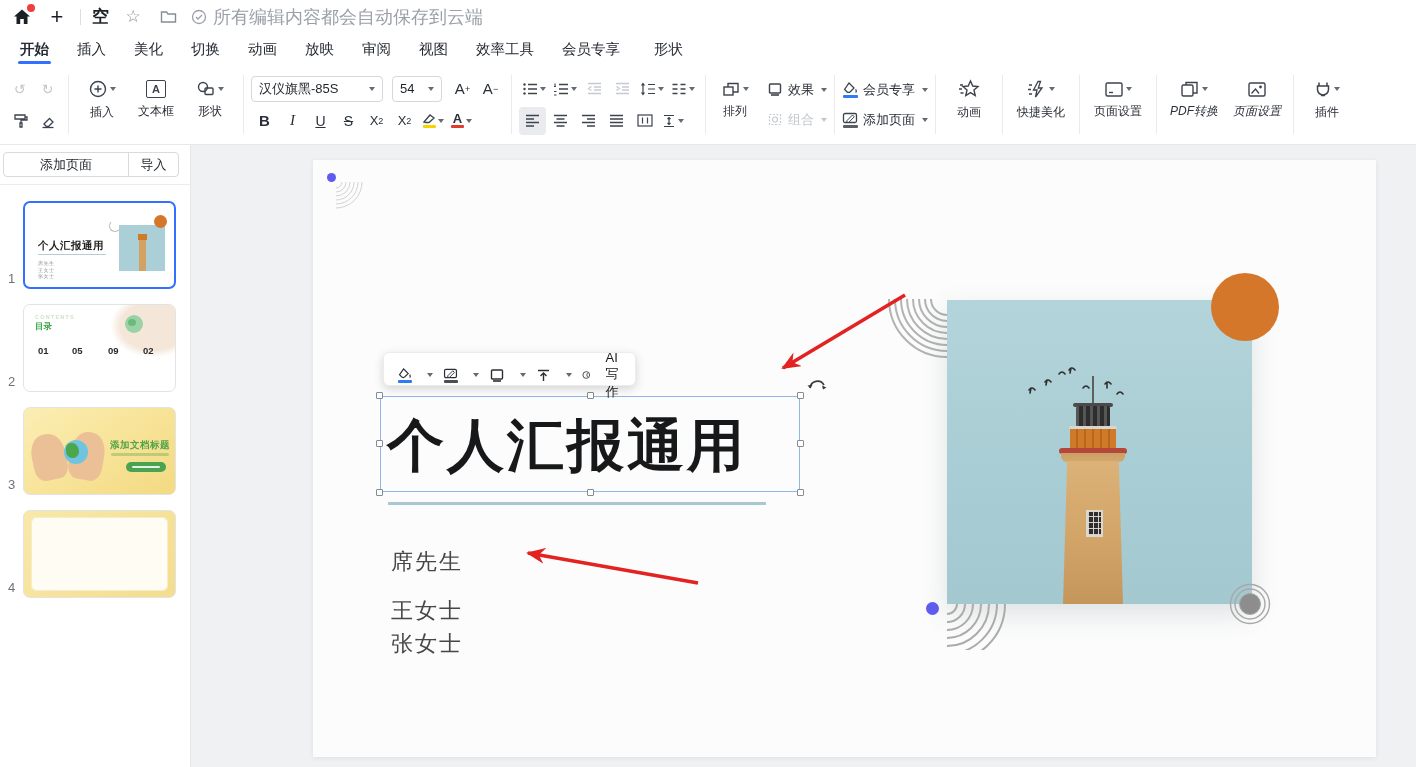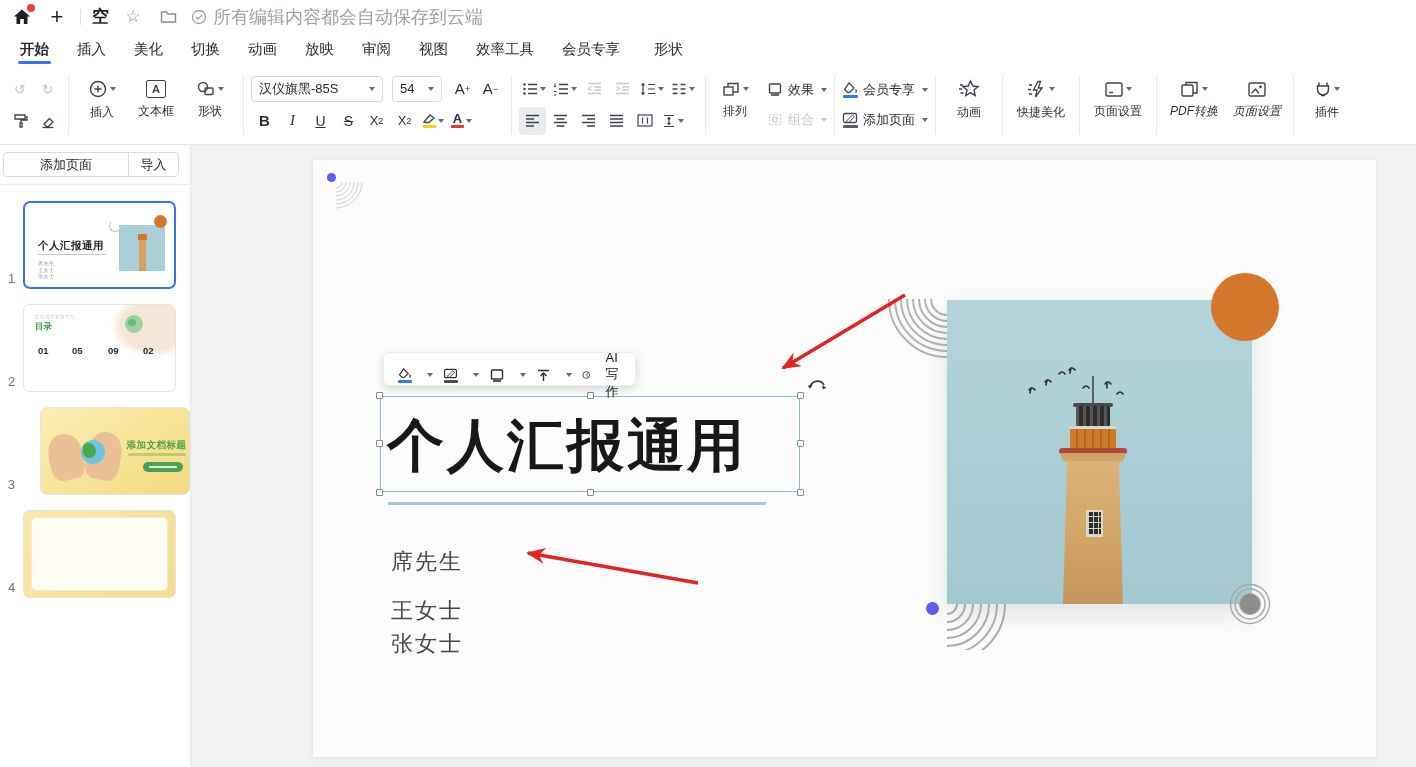--- a/index.html
+++ b/index.html
@@ -74,21 +74,21 @@
 
   
   .t2-contents { position:absolute; left:11px; top:9px; font-size:5.5px; font-weight:700; letter-spacing:1.2px; color:#cfe3cb; }
   .t2-toc { position:absolute; left:11px; top:16px; font-size:8.5px; font-weight:700; color:#3fa548; }
   .t2-num { position:absolute; top:40px; font-size:9.5px; font-weight:700; color:#2b2b2b; }
   .t2-hand { position:absolute; right:-6px; top:-4px; width:70px; height:56px; background:radial-gradient(ellipse at 60% 45%, #f2e3d2 0 55%, rgba(242,227,210,0) 72%); opacity:.85; }
   .t2-globe { position:absolute; right:32px; top:10px; width:18px; height:18px; border-radius:50%; background:#8fd0a0; opacity:.9; }
   .t2-globe::after { content:""; position:absolute; left:3px; top:4px; width:8px; height:7px; border-radius:50%; background:#5eb573; }
 
   
-  .t3 { background:linear-gradient(145deg,#fbeeb4 0%, #f8e59b 45%, #f3da82 100%);margin-left:17px; }
+  .t3 { background:linear-gradient(145deg,#fbeeb4 0%, #f8e59b 45%, #f3da82 100%); }
   .t3-hand { position:absolute; background:#ecc096; border-radius:45% 45% 30% 30%; }
   .t3-globe { position:absolute; left:40px; top:32px; width:24px; height:24px; border-radius:50%; background:#6fc4e0; overflow:hidden; }
   .t3-globe::after { content:""; position:absolute; left:2px; top:3px; width:13px; height:15px; background:#4ca64c; border-radius:40% 60% 50% 50%; }
   .t3-title { position:absolute; left:86px; top:31px; font-size:9.5px; font-weight:700; color:#55a34a; letter-spacing:.5px; }
   .t3-sub { position:absolute; left:87px; top:45px; width:58px; height:3px; background:rgba(85,163,74,.35); border-radius:2px; }
   .t3-pill { position:absolute; left:102px; top:54px; width:40px; height:10px; border-radius:5px; background:#4aa351; }
   .t3-pill::after { content:""; position:absolute; left:6px; top:4px; width:28px; height:2px; background:rgba(255,255,255,.85); border-radius:1px; }
 
   
   .t4 { background:linear-gradient(135deg,#f9e8a8,#f4dd8e); }

